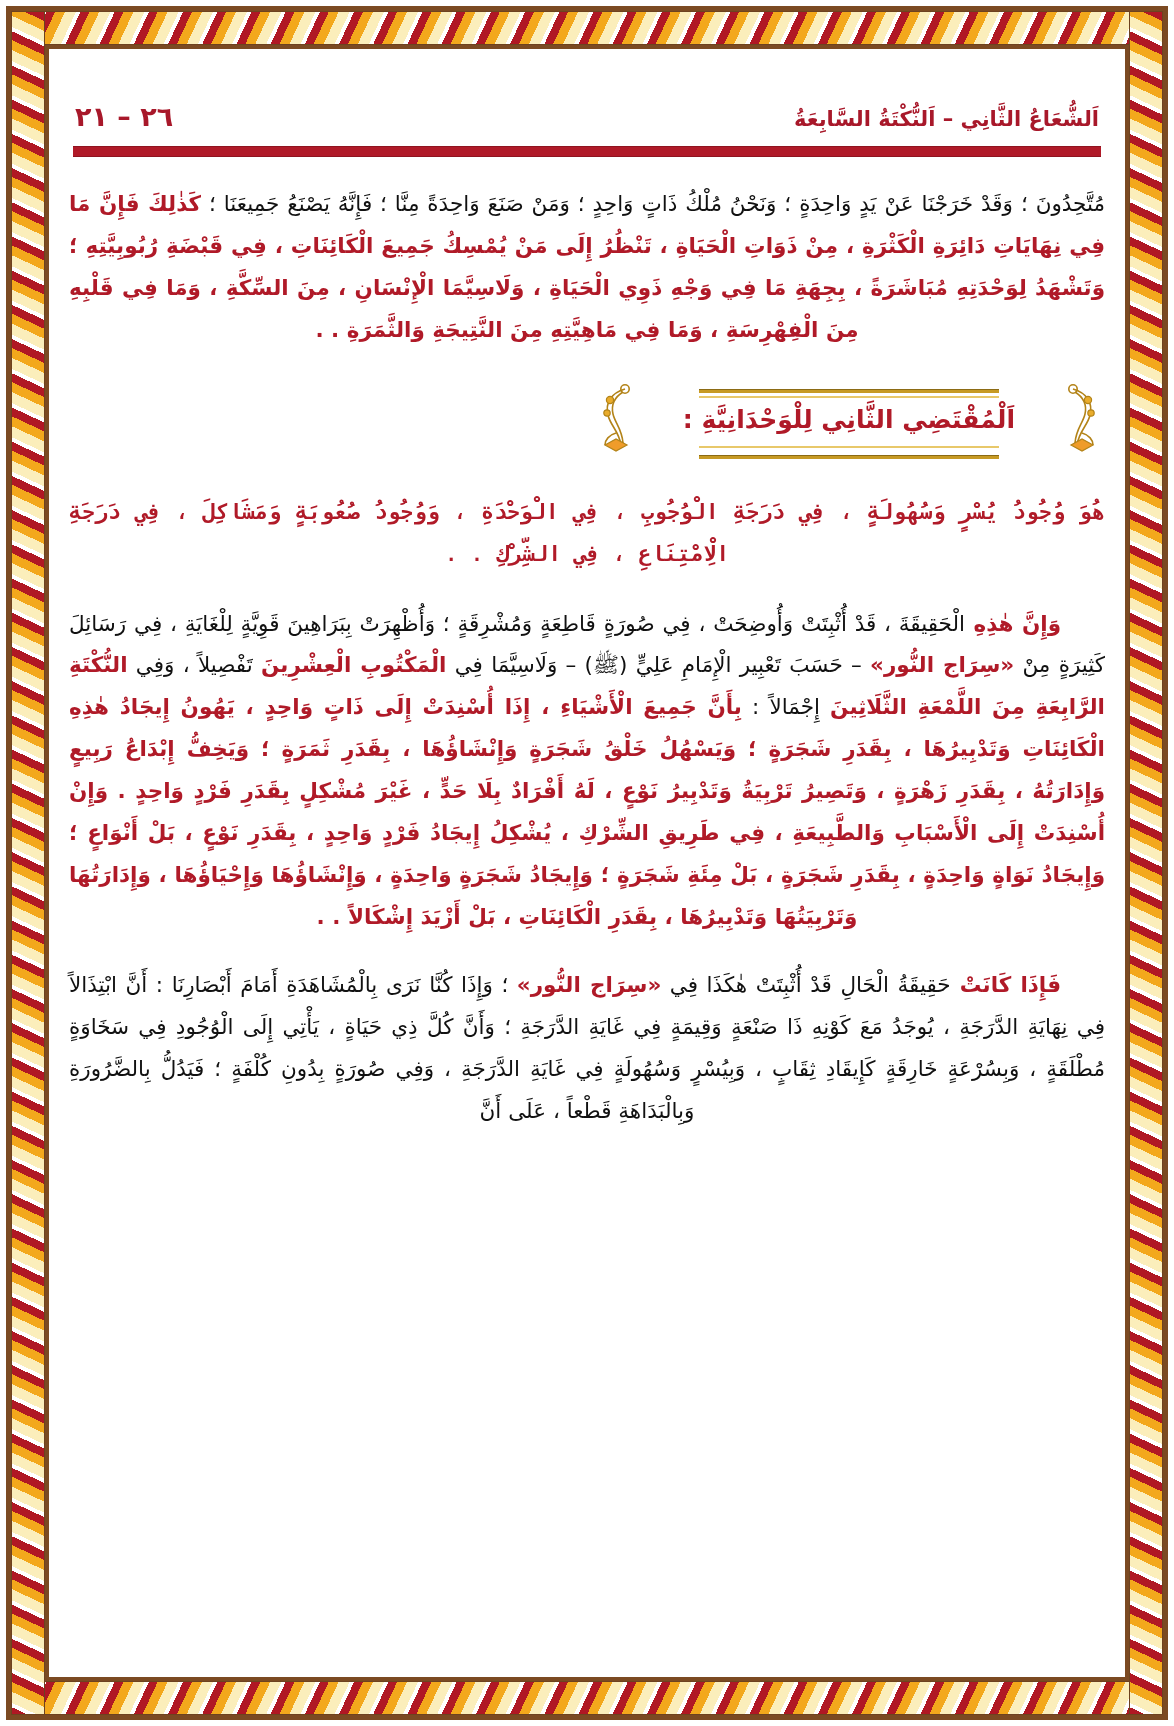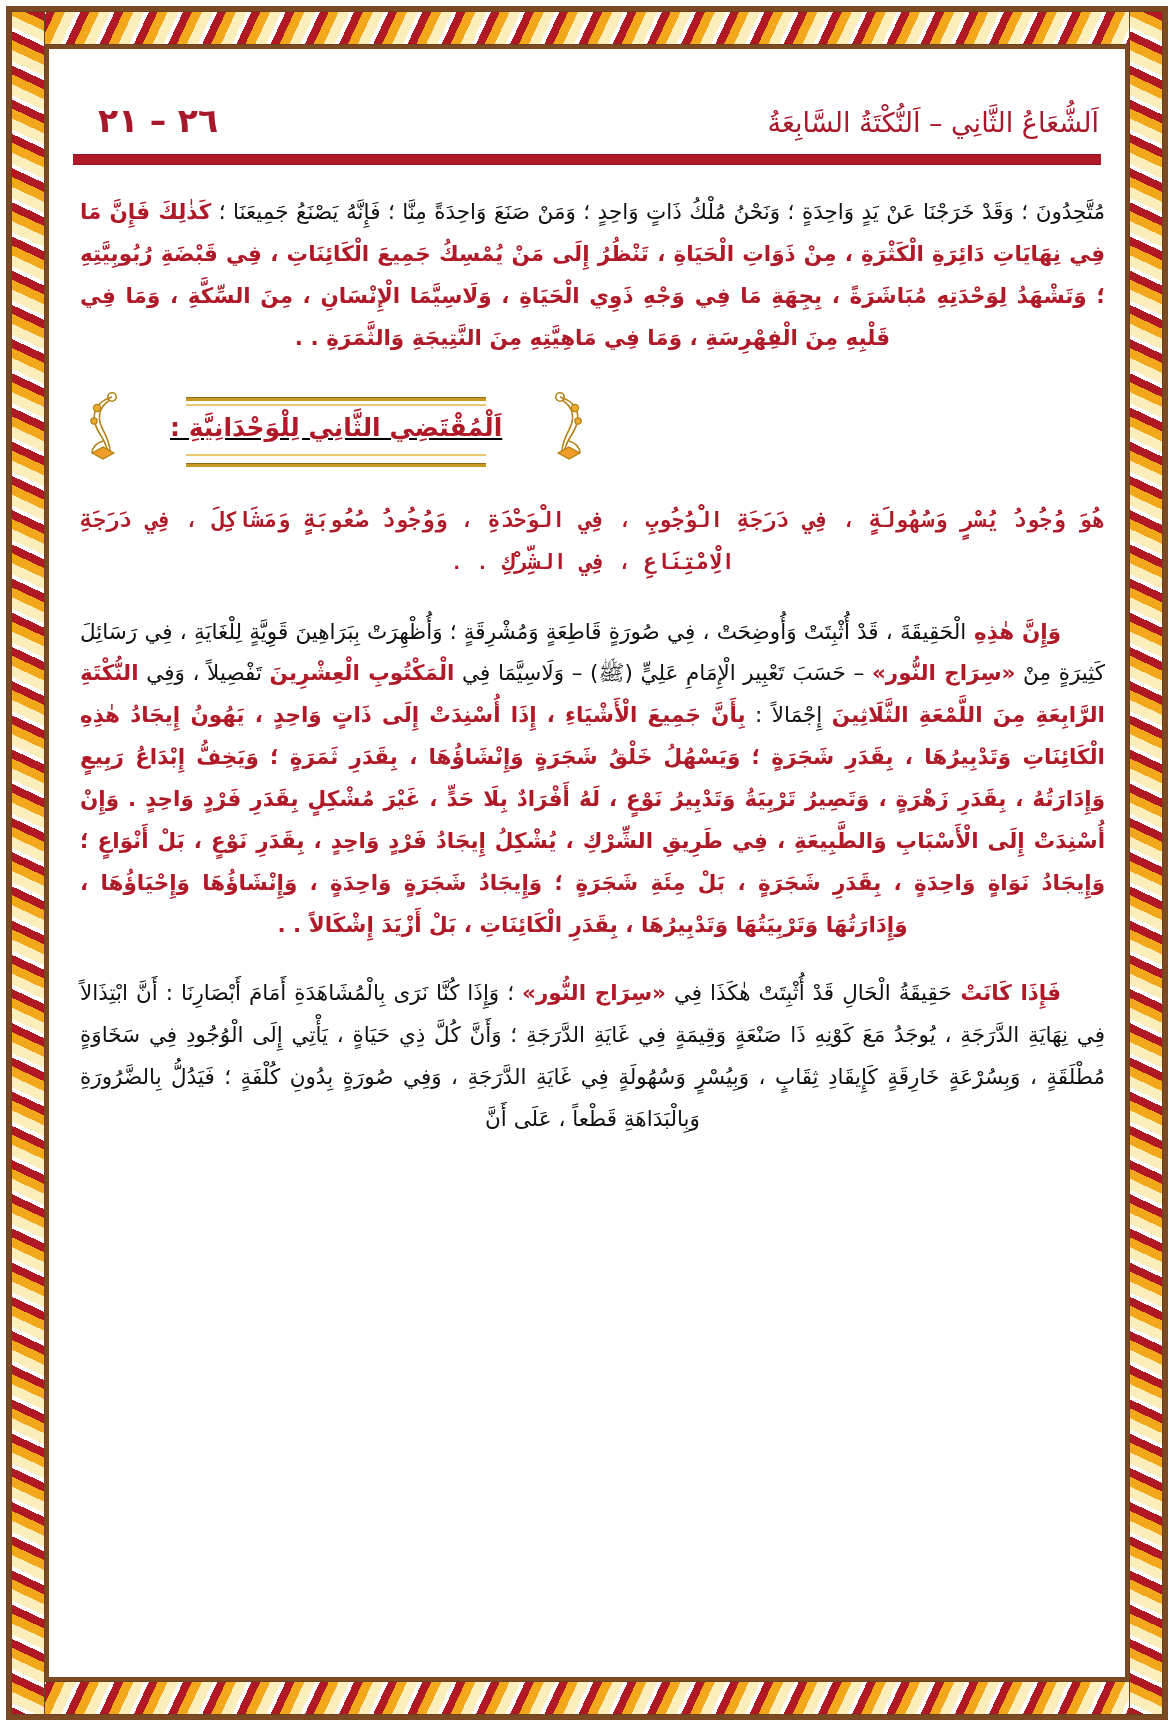--- a/index.html
+++ b/index.html
@@ -72,66 +72,63 @@
   .header{
     display:flex;
     flex-direction:row;
     align-items:baseline;
     justify-content:space-between;
     padding:0 12px 0 12px;
     margin-top:24px;
   }
   .header-title{
     color:#a8182a;
-    font-size:27px;
-    font-weight:normal;
+    font-size:21px;
+    font-weight:bold;
     letter-spacing:0;
     white-space:nowrap;
   }
   .header-page{
     color:#a8182a;
-    font-size:33px;
+    font-size:27px;
     font-weight:bold;
     direction:rtl;
     white-space:nowrap;
-    margin-left:23px;
   }
   .rule{
     margin:14px 10px 0 10px;
     height:9px;
     background:#b01a28;
     border-top:1px solid #8f1420;
     border-bottom:1px solid #8f1420;
   }
 
   
   .body{
     margin-top:26px;
     padding:0 6px;
-    margin-left:11px;
   }
   p.para{
     margin:0 0 0 0;
     text-align:justify;
     text-align-last:center;
     line-height:1.95;
     font-size:21.5px;
     direction:rtl;
   }
   .blk{color:#111111;}
   .red{color:#b01a28;font-weight:bold;}
   .indent{ text-indent:44px; }
   .gap-md{height:26px;}
   .para.allred{color:#b01a28;font-weight:bold;font-family:Liberation Mono, monospace;}
 
   
   .cartouche-wrap{
-    display:flex;justify-content:flex-end;
+    display:flex;justify-content:flex-start;
     margin:30px 0 26px 0;
-    text-decoration:underline;
   }
   .cartouche{
     position:relative;
     padding:8px 72px;
     min-width:300px;
   }
   .cart-line{
     height:3px;background:#c79a24;
     border-top:1px solid #8c6b14;
     margin:0 34px;

